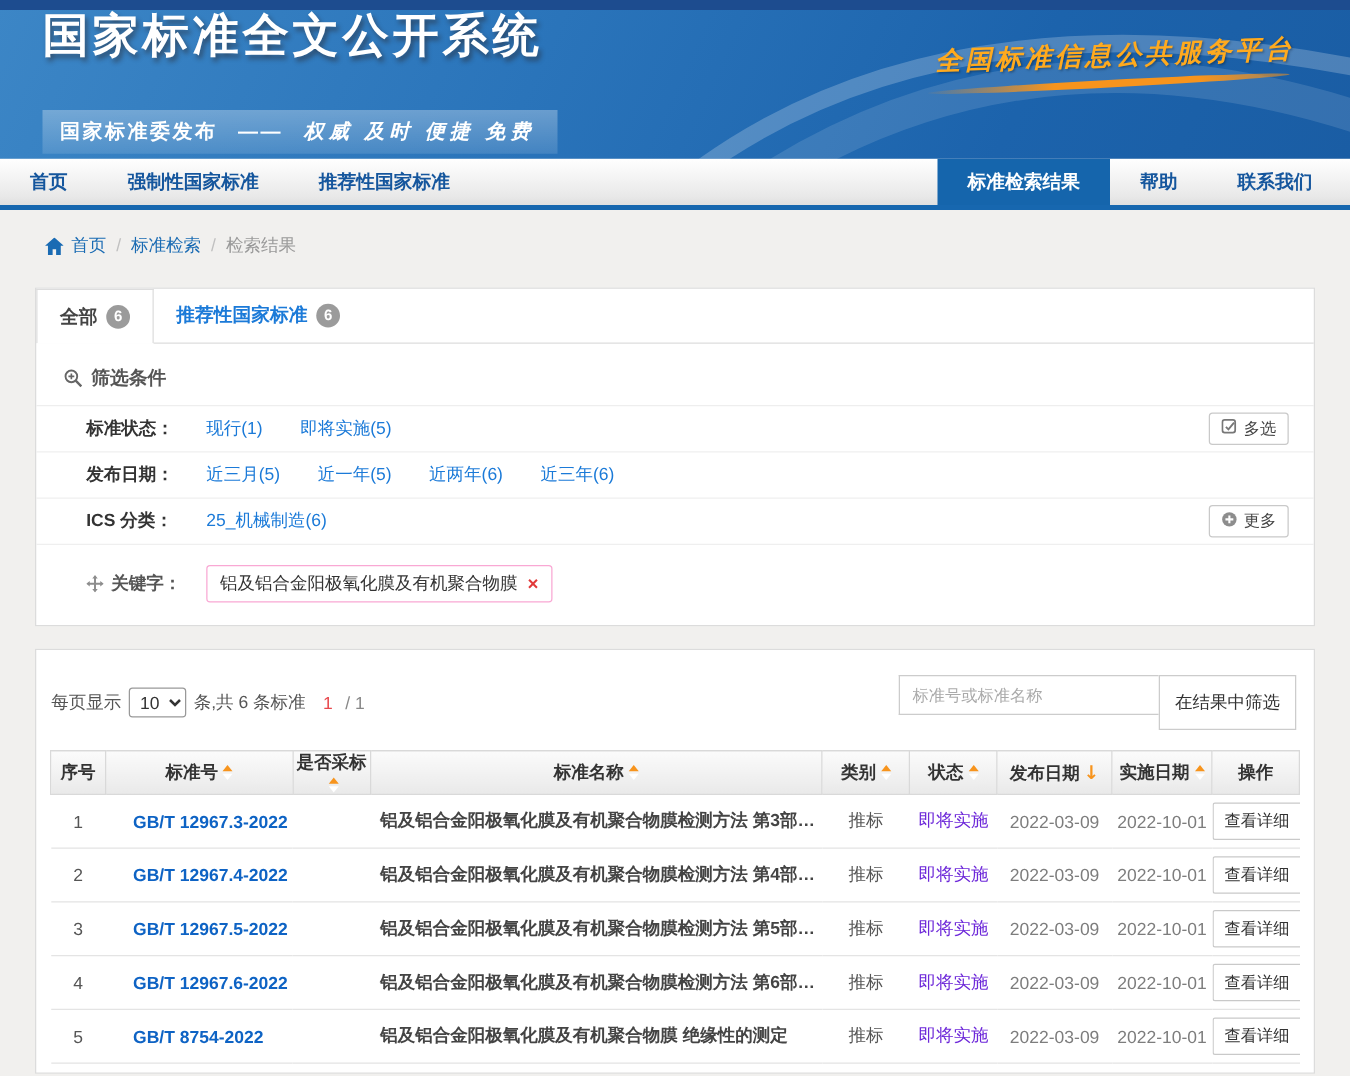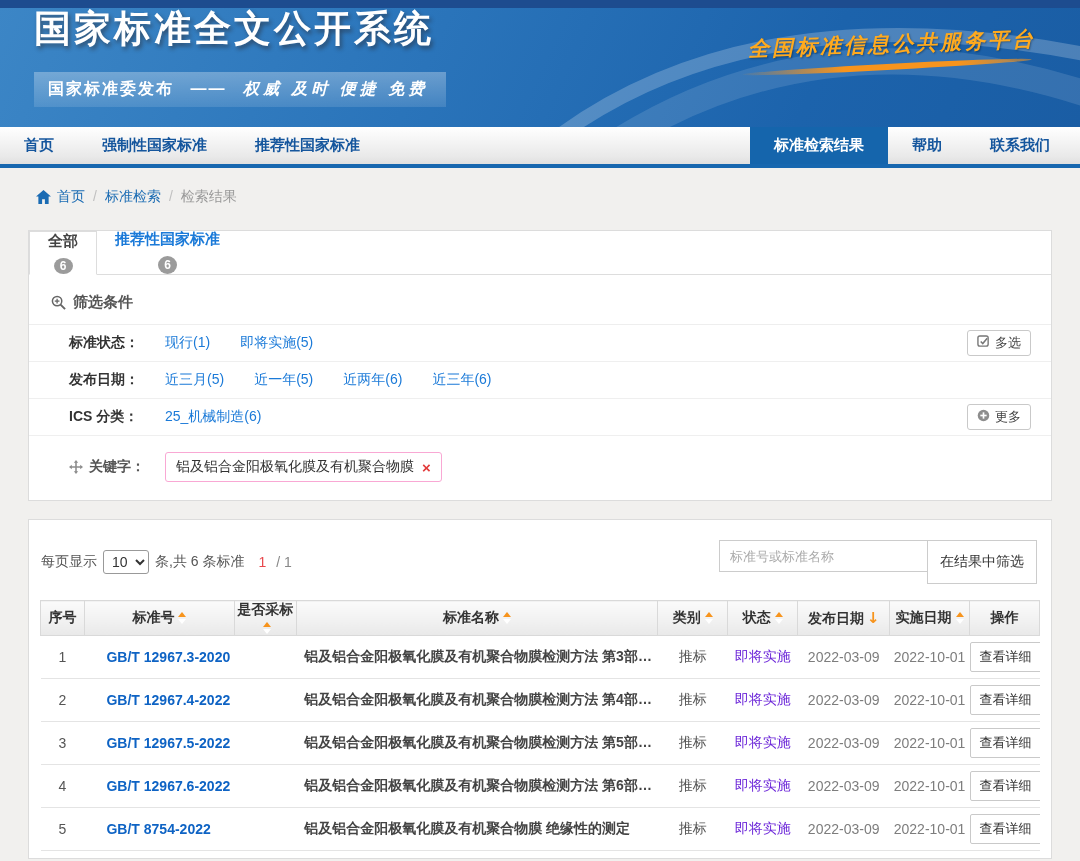--- a/index.html
+++ b/index.html
@@ -4,21 +4,21 @@
 <style>
   * { margin:0; padding:0; box-sizing:border-box; }
   html,body { width:1080px; height:861px; overflow:hidden; }
   body { font-family:"Liberation Sans","DejaVu Sans",sans-serif; background:#f1f0ee; color:#333; }
 
   
   .banner { position:relative; height:127px; background:linear-gradient(115deg,#3c86c6 0%,#2a74ba 40%,#1c63ac 75%,#1a5da4 100%); overflow:hidden; }
   .banner-topstrip { position:absolute; top:0; left:0; right:0; height:8px; background:#1d4c8f; }
   .banner-swoosh { position:absolute; top:0; left:0; width:100%; height:100%; pointer-events:none; }
   .site-title { position:absolute; left:34px; top:4px; font-size:37px; font-weight:900; color:#fff; letter-spacing:3px; text-shadow:2px 3px 4px rgba(40,20,10,.45); }
-  .banner-sub { position:absolute; left:34px; top:72px; padding:7px 18px 7px 14px; background:linear-gradient(rgba(255,255,255,.30),rgba(255,255,255,.12)); color:#fff; font-size:16px; letter-spacing:2px; }
+  .banner-sub { position:absolute; left:34px; top:88px; padding:7px 18px 7px 14px; background:linear-gradient(rgba(255,255,255,.30),rgba(255,255,255,.12)); color:#fff; font-size:16px; letter-spacing:2px; }
   .banner-sub .dash { margin:0 10px; font-weight:bold; }
   .banner-sub .slogan { font-style:italic; font-weight:bold; letter-spacing:4px; }
   .banner-sub .pub { font-weight:bold; }
   .platform-logo { position:absolute; right:44px; top:30px; font-size:21px; font-weight:bold; font-style:italic; color:#ffaa1e; letter-spacing:3px; text-shadow:1px 1px 2px rgba(0,0,0,.35); transform:rotate(-2deg); }
   .platform-underline { position:absolute; right:48px; top:64px; width:290px; height:6px; border-radius:50%; transform:rotate(-3deg); background:linear-gradient(90deg,rgba(247,148,29,.05),#f7941d 35%,#f7941d 75%,rgba(247,148,29,.5)); }
 
   
   .mainnav { display:flex; justify-content:space-between; height:41px; background:linear-gradient(#ffffff,#e9e9e9 80%,#e0e0e0); border-bottom:4px solid #1767af; }
   .nav-group { display:flex; align-items:stretch; }
   .nav-item { display:flex; align-items:center; padding:0 24px; font-size:15px; font-weight:bold; color:#15569d; cursor:pointer; }
@@ -32,21 +32,21 @@
   .crumb-current { color:#999; }
   .home-icon { width:15px; height:14px; margin-right:6px; }
 
   
   .panel { margin:0 28px; background:#fff; border:1px solid #dcdcdc; }
   .filter-panel { margin-top:10px; }
   .results-panel { margin-top:18px; min-height:340px; }
 
   
   .tabbar { display:flex; border-bottom:1px solid #ddd; height:44px; align-items:flex-end; }
-  .tab { display:flex; align-items:center; gap:7px; padding:0 18px; height:44px; font-size:15px; font-weight:bold; cursor:pointer; color:#1b7ad8;flex-direction:column; }
+  .tab { display:flex; align-items:center; gap:7px; padding:0 18px; height:44px; font-size:15px; font-weight:bold; cursor:pointer; color:#1b7ad8; }
   .tab.active { color:#444; background:#fff; border:1px solid #ddd; border-bottom:1px solid #fff; margin-bottom:-1px; }
   .tab-badge { display:inline-flex; align-items:center; justify-content:center; width:19px; height:19px; border-radius:50%; background:#9b9b9b; color:#fff; font-size:12px; font-weight:bold; }
 
   
   .filter-head { display:flex; align-items:center; gap:7px; padding:18px 20px 12px 22px; font-size:15px; font-weight:bold; color:#555; border-bottom:1px solid #eee; }
   .filter-row { display:flex; align-items:center; min-height:37px; padding:0 20px 0 40px; border-bottom:1px solid #efefef; position:relative; }
   .filter-label { width:96px; font-size:14px; font-weight:bold; color:#333; flex:none; }
   .filter-opts { display:flex; gap:30px; flex:1; }
   .filter-link { color:#1b7ad8; font-size:14px; cursor:pointer; }
   .filter-action { display:inline-flex; align-items:center; gap:5px; border:1px solid #c9c9c9; border-radius:3px; background:#fff; padding:3px 9px; font-size:13px; color:#444; cursor:pointer; }
@@ -254,21 +254,21 @@
           <th><span>实施日期</span><span class="sort">
               <span class="up"></span>
               <span class="down"></span>
             </span></th>
           <th><span>操作</span></th>
         </tr>
       </thead>
     <tbody id="table-body">
         <tr>
           <td class="c-idx">1</td>
-          <td class="c-code">GB/T 12967.3-2020</td>
+          <td class="c-code">GB/T 12967.3-2022</td>
           <td class="c-adopted"></td>
           <td class="c-name">铝及铝合金阳极氧化膜及有机聚合物膜检测方法 第3部分：盐...</td>
           <td class="c-cat">推标</td>
           <td class="c-status">即将实施</td>
           <td class="c-date">2022-03-09</td>
           <td class="c-date">2022-10-01</td>
           <td class="c-op"><button class="detail-btn">查看详细</button></td>
         </tr>
         <tr>
           <td class="c-idx">2</td>

